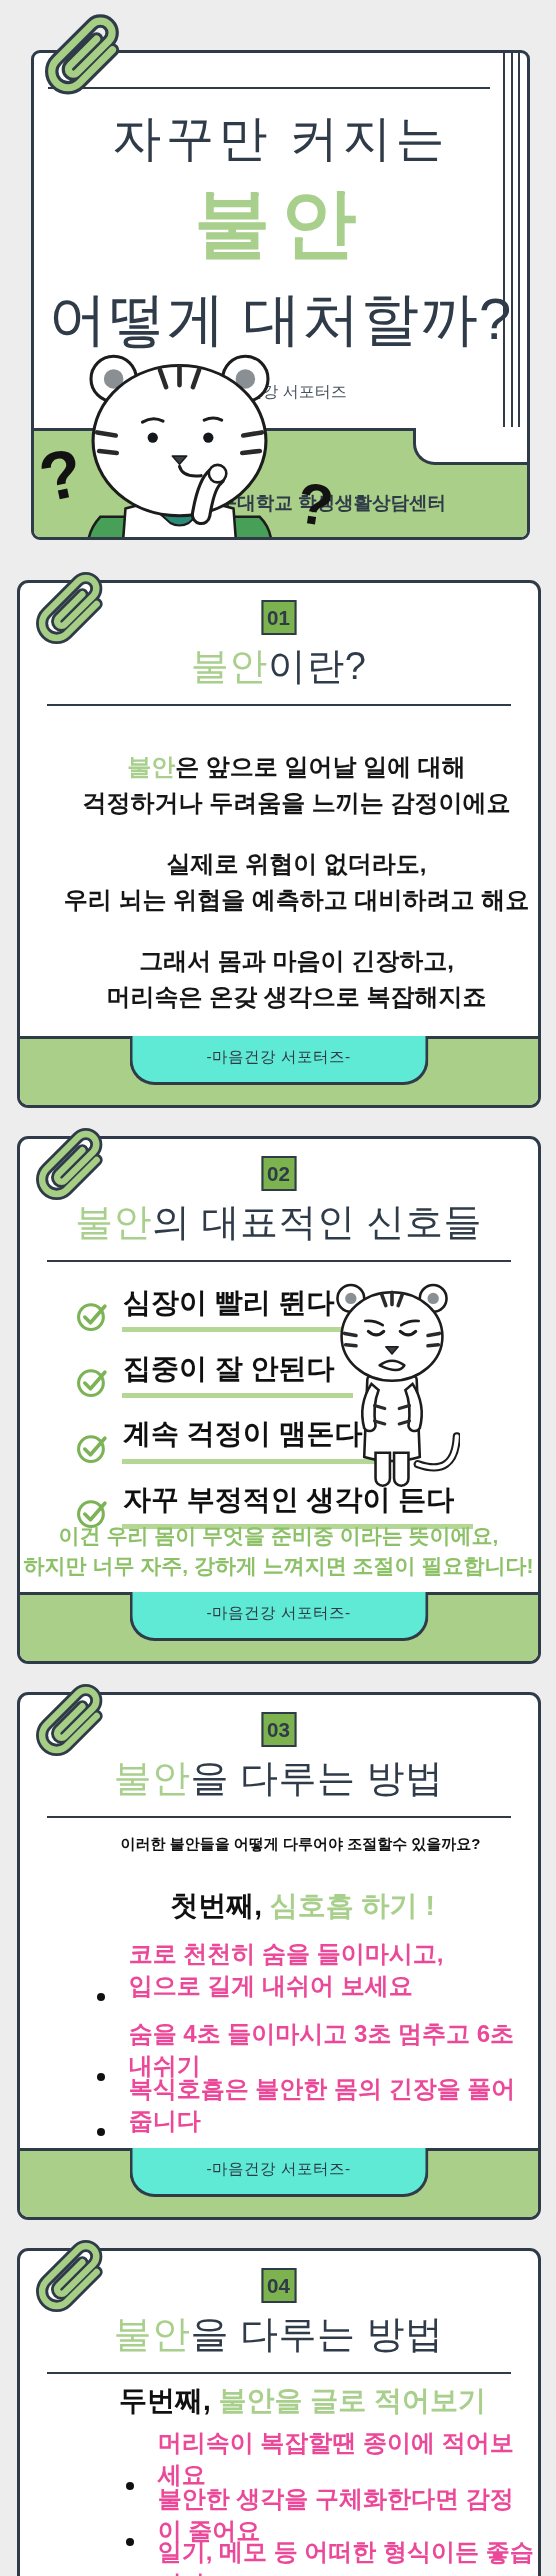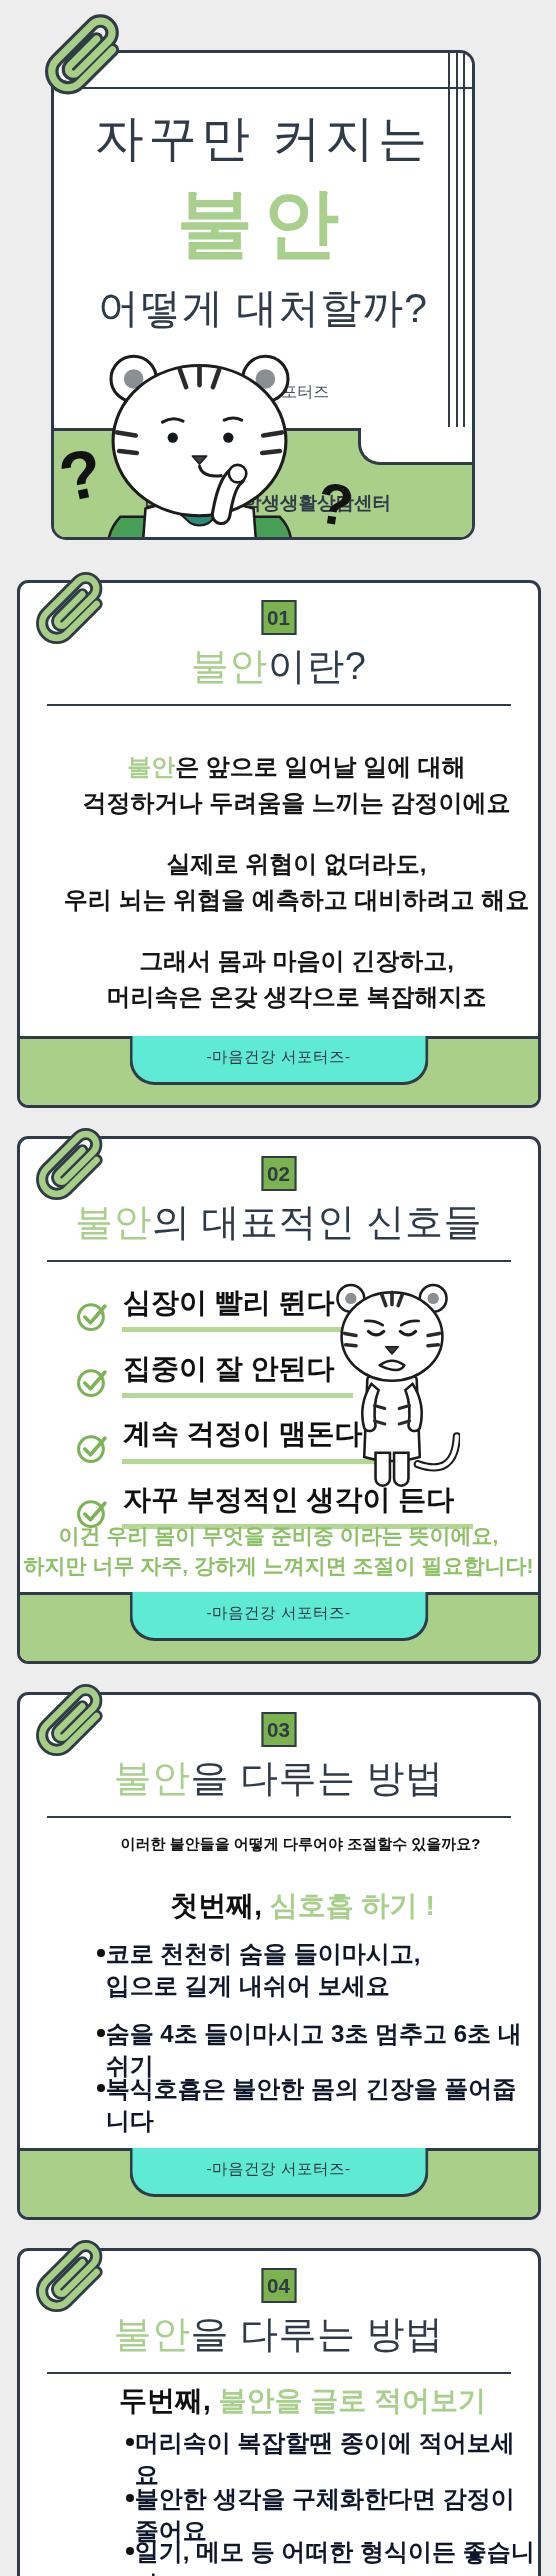--- a/index.html
+++ b/index.html
@@ -16,27 +16,27 @@
   html,body{margin:0;}
   body{
     width:556px;height:3338px;background:var(--bg);
     font-family:"Liberation Sans","DejaVu Sans",sans-serif;
     color:var(--ink);position:relative;overflow:hidden;
   }
   .card{position:relative;width:556px;height:556px;}
   .sheet{position:absolute;background:#fff;border:3.6px solid var(--navy);overflow:hidden;}
   .clip{position:absolute;z-index:10;}
   
-  .card--cover .sheet{left:51px;top:50px;width:424px;height:490px;border-radius:15px;}
+  .card--cover .sheet{left:31px;top:50px;width:499px;height:490px;border-radius:9px;}
   .pageline{position:absolute;top:0;height:374px;width:2.1px;background:var(--navy);}
   .pl1{right:7.2px}.pl2{right:14.4px}.pl3{right:21.6px}
   .cover-rule{position:absolute;top:34px;left:14.4px;width:442px;height:2.1px;background:var(--navy);}
   .cover-t1{position:absolute;top:53px;width:100%;text-align:center;font-size:49px;letter-spacing:4.1px;font-weight:500;color:var(--navy);}
   .cover-hl{position:absolute;top:120px;width:100%;text-align:center;font-size:76px;letter-spacing:10.3px;font-weight:600;color:var(--hl);}
-  .cover-t3{position:absolute;top:228px;width:100%;text-align:center;font-size:41px;letter-spacing:1px;font-weight:500;color:var(--navy);}
+  .cover-t3{position:absolute;top:228px;width:100%;text-align:center;font-size:58px;letter-spacing:1px;font-weight:500;color:var(--navy);}
   .cover-sub{position:absolute;top:329px;width:100%;text-align:center;font-size:16px;color:#46525e;}
   .band{position:absolute;left:0;right:0;bottom:0;background:var(--band);border-top:3.1px solid var(--navy);}
   .band--cover{height:109px;}
   .notch{position:absolute;top:-3.1px;right:0;width:114px;height:37px;background:#fff;border-left:3.1px solid var(--navy);border-bottom:3.1px solid var(--navy);border-bottom-left-radius:21.6px;}
   .cover-org{position:absolute;top:59px;right:81px;font-size:18.5px;font-weight:600;color:var(--navy);}
   .cover-tiger{position:absolute;left:-14px;top:301px;width:319px;height:196px;z-index:5;}
   
   .card--std .sheet{left:16.5px;top:24px;width:524px;height:528px;border-radius:11.3px;}
   .badge{position:absolute;top:17px;left:50%;transform:translateX(-50%);width:35px;height:35px;background:var(--badge);border:2.6px solid var(--navy);display:flex;align-items:center;justify-content:center;font-size:20.6px;font-weight:700;color:var(--navy);}
   .title{position:absolute;top:58px;width:100%;text-align:center;font-size:38px;font-weight:500;color:var(--navy);letter-spacing:0.5px;}
@@ -53,21 +53,21 @@
   .check-list{position:absolute;left:56px;top:145px;}
   .check-row{display:flex;align-items:flex-end;gap:13.4px;margin-bottom:17.5px;}
   .check-icon{width:33px;height:33px;flex:none;}
   .check-label{font-size:28px;font-weight:700;color:#101010;border-bottom:5.2px solid #b5d795;padding:0 18.5px 5.2px 1px;}
   .c2-note{position:absolute;top:382px;width:100%;text-align:center;font-size:21px;font-weight:700;color:var(--note);line-height:1.45;}
   .c2-tiger{position:absolute;left:304px;top:144px;width:136px;height:212px;}
   
   .intro{position:absolute;top:140px;width:100%;text-align:center;font-size:15px;font-weight:700;color:#101010;margin-left:22px;}
   .step-line{position:absolute;width:100%;text-align:center;font-size:28px;font-weight:800;color:#101010;margin-left:24px;}
   .step-line .green{color:var(--hl);}
-  .bullet{position:absolute;display:flex;gap:1px;align-items:flex-start;font-size:24px;font-weight:700;color:#0f172a;line-height:1.32;}
+  .bullet{position:absolute;display:flex;gap:24px;align-items:flex-end;font-size:24px;font-weight:700;color:#ec4899;line-height:1.32;}
   .dot{width:8.2px;height:8.2px;border-radius:50%;background:#101010;margin-top:11.3px;flex:none;}
 </style>
 </head>
 <body>
 
 <section class="card card--cover">
   <div class="sheet">
     <div class="pageline pl1"></div>
     <div class="pageline pl2"></div>
     <div class="pageline pl3"></div>

